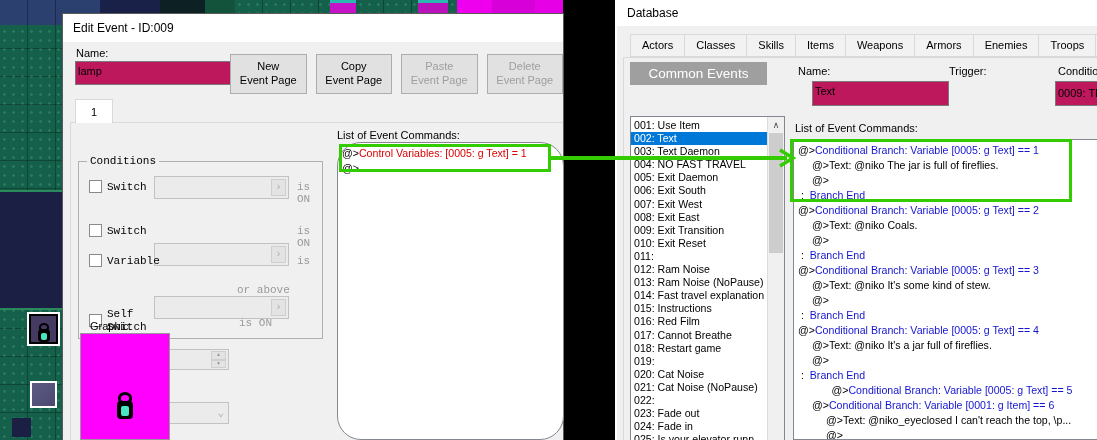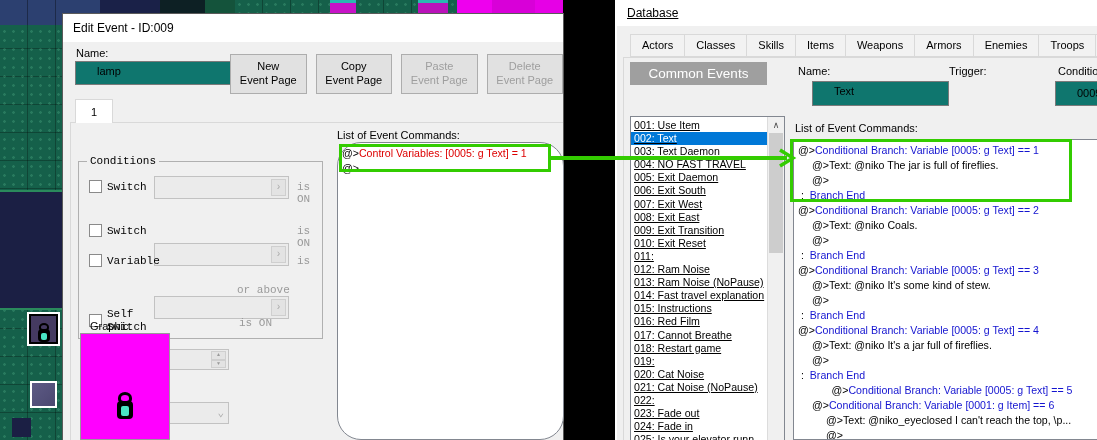--- a/index.html
+++ b/index.html
@@ -37,21 +37,21 @@
   .lamp-lg .lamp-body::after { left:4px; top:5px; width:8px; height:10px; }
   .lamp-sm .lamp-handle { width:10px; height:8px; border-width:2px; }
   .lamp-sm .lamp-body { width:12px; height:13px; margin-top:-2px; }
   .lamp-sm .lamp-body::after { left:3px; top:4px; width:6px; height:7px; }
 
   
   .win { background:#f0f0f0; box-shadow:0 0 0 1px #5a5a5a; }
   .titlebar { background:#fff; display:flex; align-items:center; padding-left:10px; font-size:12px; }
   .label { font-size:11px; color:#000; }
   .glabel { font-size:11px; color:#9a9a9a; }
-  .tinput { background:#0f766e; border:1px solid #7a7a7a; padding:3px 21px; font-size:11px; overflow:hidden; white-space:nowrap; }
+  .tinput { background:#be185d; border:1px solid #7a7a7a; padding:3px 2px; font-size:11px; overflow:hidden; white-space:nowrap; }
   .btn { background:#e1e1e1; border:1px solid #adadad; display:flex; align-items:center; justify-content:center;
          text-align:center; white-space:pre-line; font-size:11px; line-height:1.25; cursor:default; }
   .btn.disabled { color:#9e9e9e; }
   .groupbox { border:1px solid #b0b0b0; position:relative; }
   .groupbox > .gtitle { position:absolute; top:-7px; left:8px; background:#f0f0f0; padding:0 3px; font-size:11px; }
   .checkbox { width:13px; height:13px; background:#fff; border:1px solid #8a8a8a; }
   .dis-input { background:#ebebeb; border:1px solid #c2c2c2; position:relative; }
   .dis-input .chev { position:absolute; right:2px; top:2px; bottom:2px; width:15px; background:#e3e3e3; border:1px solid #cfcfcf;
                      color:#ababab; display:flex; align-items:center; justify-content:center; font-size:10px; }
   .combo { background:#fdfdfd; border:1px solid #7a7a7a; position:relative; padding:3px 18px 3px 5px; font-size:11px; white-space:nowrap; overflow:hidden; }
@@ -191,21 +191,21 @@
     <div class="abs label" style="left:274px;top:115px;">List of Event Commands:</div>
     <div class="abs cmd-list" style="left:274px;top:128px;width:227px;height:298px;border-radius:24px;">
 
         <div class="cmd-line" style="padding-left: 4px;"><span class="cmd-prefix">@&gt;</span><span class="c-red">Control Variables: [0005: g Text] = 1</span></div>
 
         <div class="cmd-line" style="padding-left: 4px;"><span class="cmd-prefix">@&gt;</span><span class="c-black"></span></div>
 
     </div>
   </div>
 
-  <div class="abs win" style="left:615px;top:0;width:482px;height:440px;box-shadow:none;border-left:2px solid #ffffff;text-decoration:underline;">
+  <div class="abs win" style="left:615px;top:0;width:482px;height:440px;box-shadow:none;border-left:2px solid #ffffff;">
     <div class="titlebar" style="height:26px;">
       <span>Database</span>
     </div>
 
     <div class="abs db-tabs" style="left:13px;top:33px;height:24px;">
       <div class="db-tab">Actors</div>
         <div class="db-tab">Classes</div>
         <div class="db-tab">Skills</div>
         <div class="db-tab">Items</div>
         <div class="db-tab">Weapons</div>

